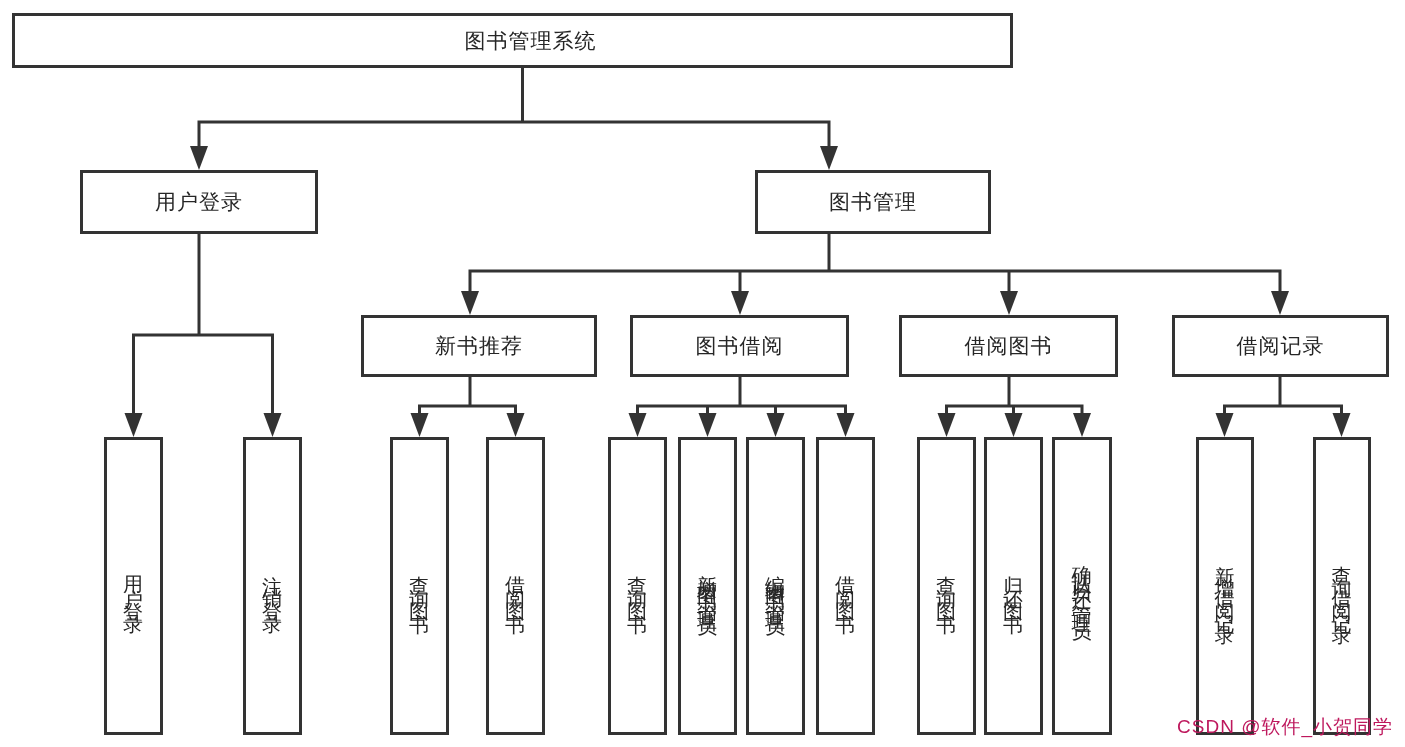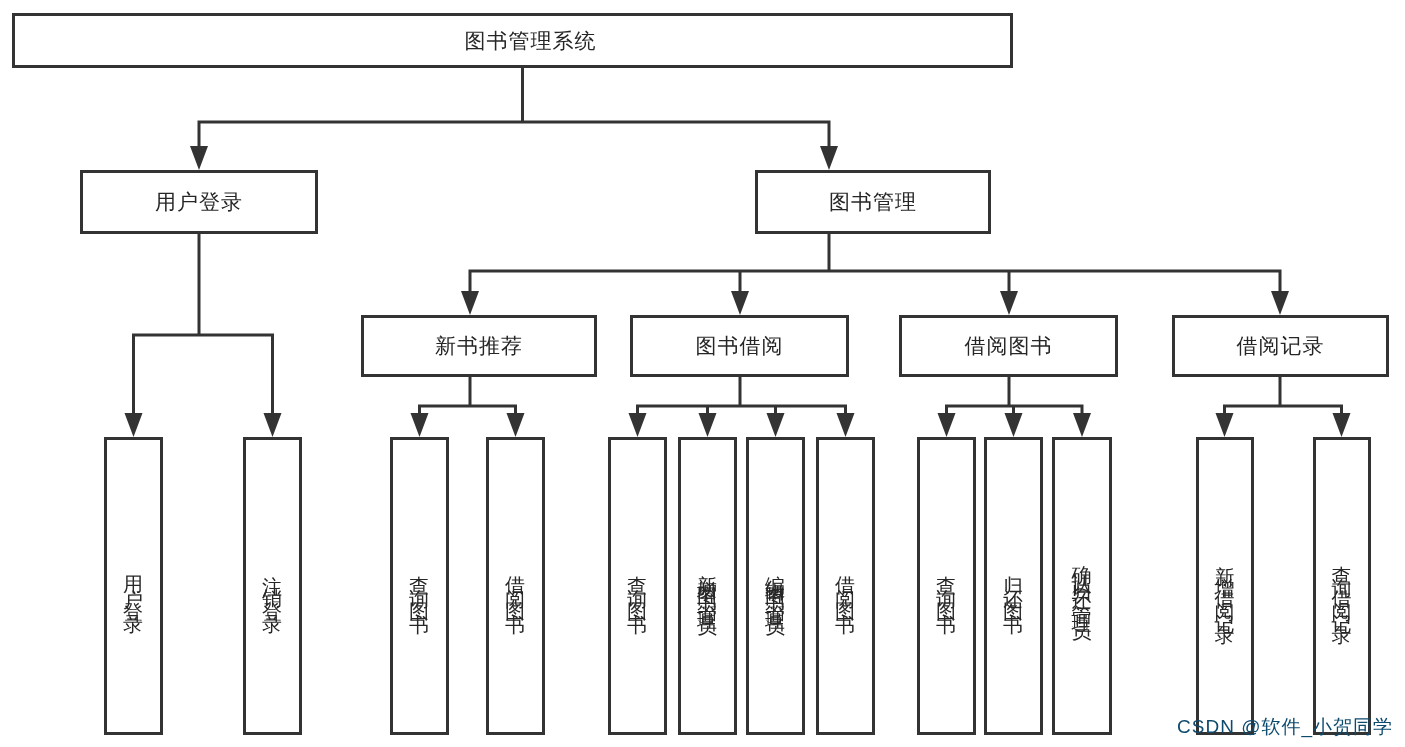--- a/index.html
+++ b/index.html
@@ -38,21 +38,21 @@
   }
   .ls4  { letter-spacing: 13px; }
   .ls6  { letter-spacing: 12px; }
   .ls9  { letter-spacing: 8px;  }
   .ls10 { letter-spacing: 6px;  }
   .watermark {
     position: absolute;
     right: 12px;
     bottom: 7px;
     font-size: 19px;
-    color: #0c4a6e;
+    color: #be185d;
     letter-spacing: 1px;
     white-space: nowrap;
   }
 </style>
 </head>
 <body>
 
 <div class="stage">
 
   <svg class="connector-layer" viewBox="0 0 1405 747">

